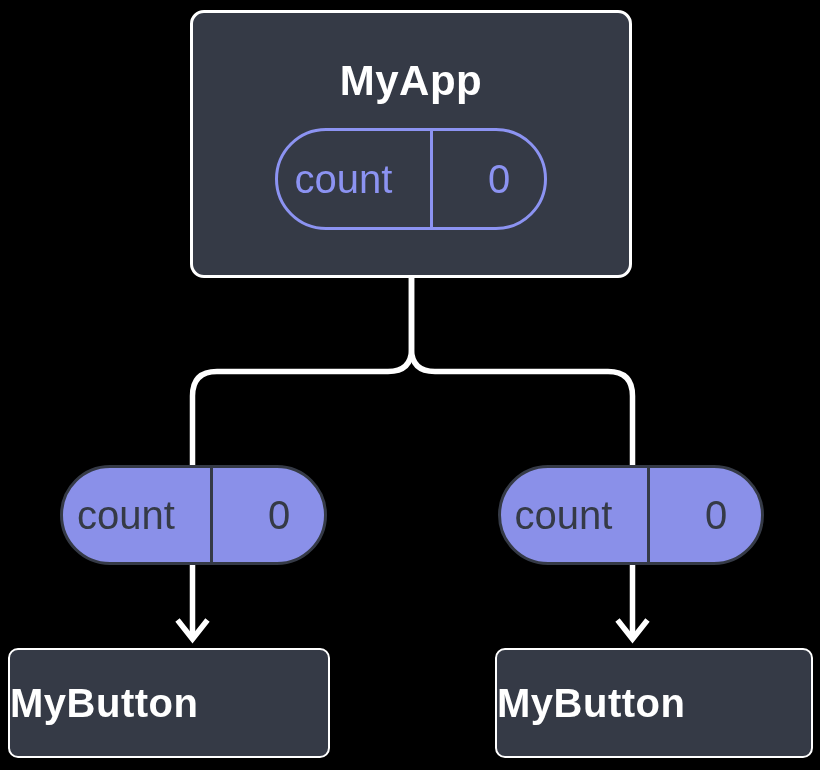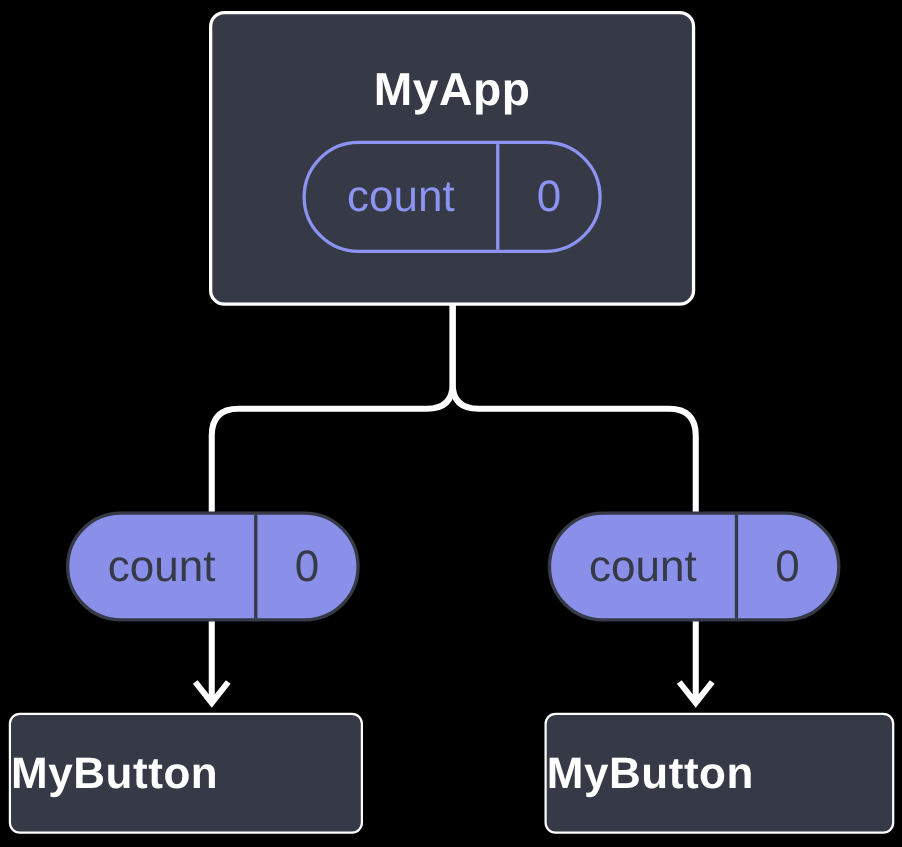--- a/index.html
+++ b/index.html
@@ -25,20 +25,21 @@
     font-size:42px;
     text-align:center;
     letter-spacing:0.5px;
   }
   .root .node-title{margin-top:44px;}
   .pill{
     position:absolute;z-index:3;
     display:flex;align-items:stretch;
     border-radius:999px;
     box-sizing:border-box;
+    gap:21px;
   }
   .pill-label{
     flex:1;display:flex;align-items:center;justify-content:center;
     font-size:40px;
   }
   .pill-divider{width:3px;}
   .pill-value{
     width:90px;display:flex;align-items:center;justify-content:center;
     font-size:40px;
   }

